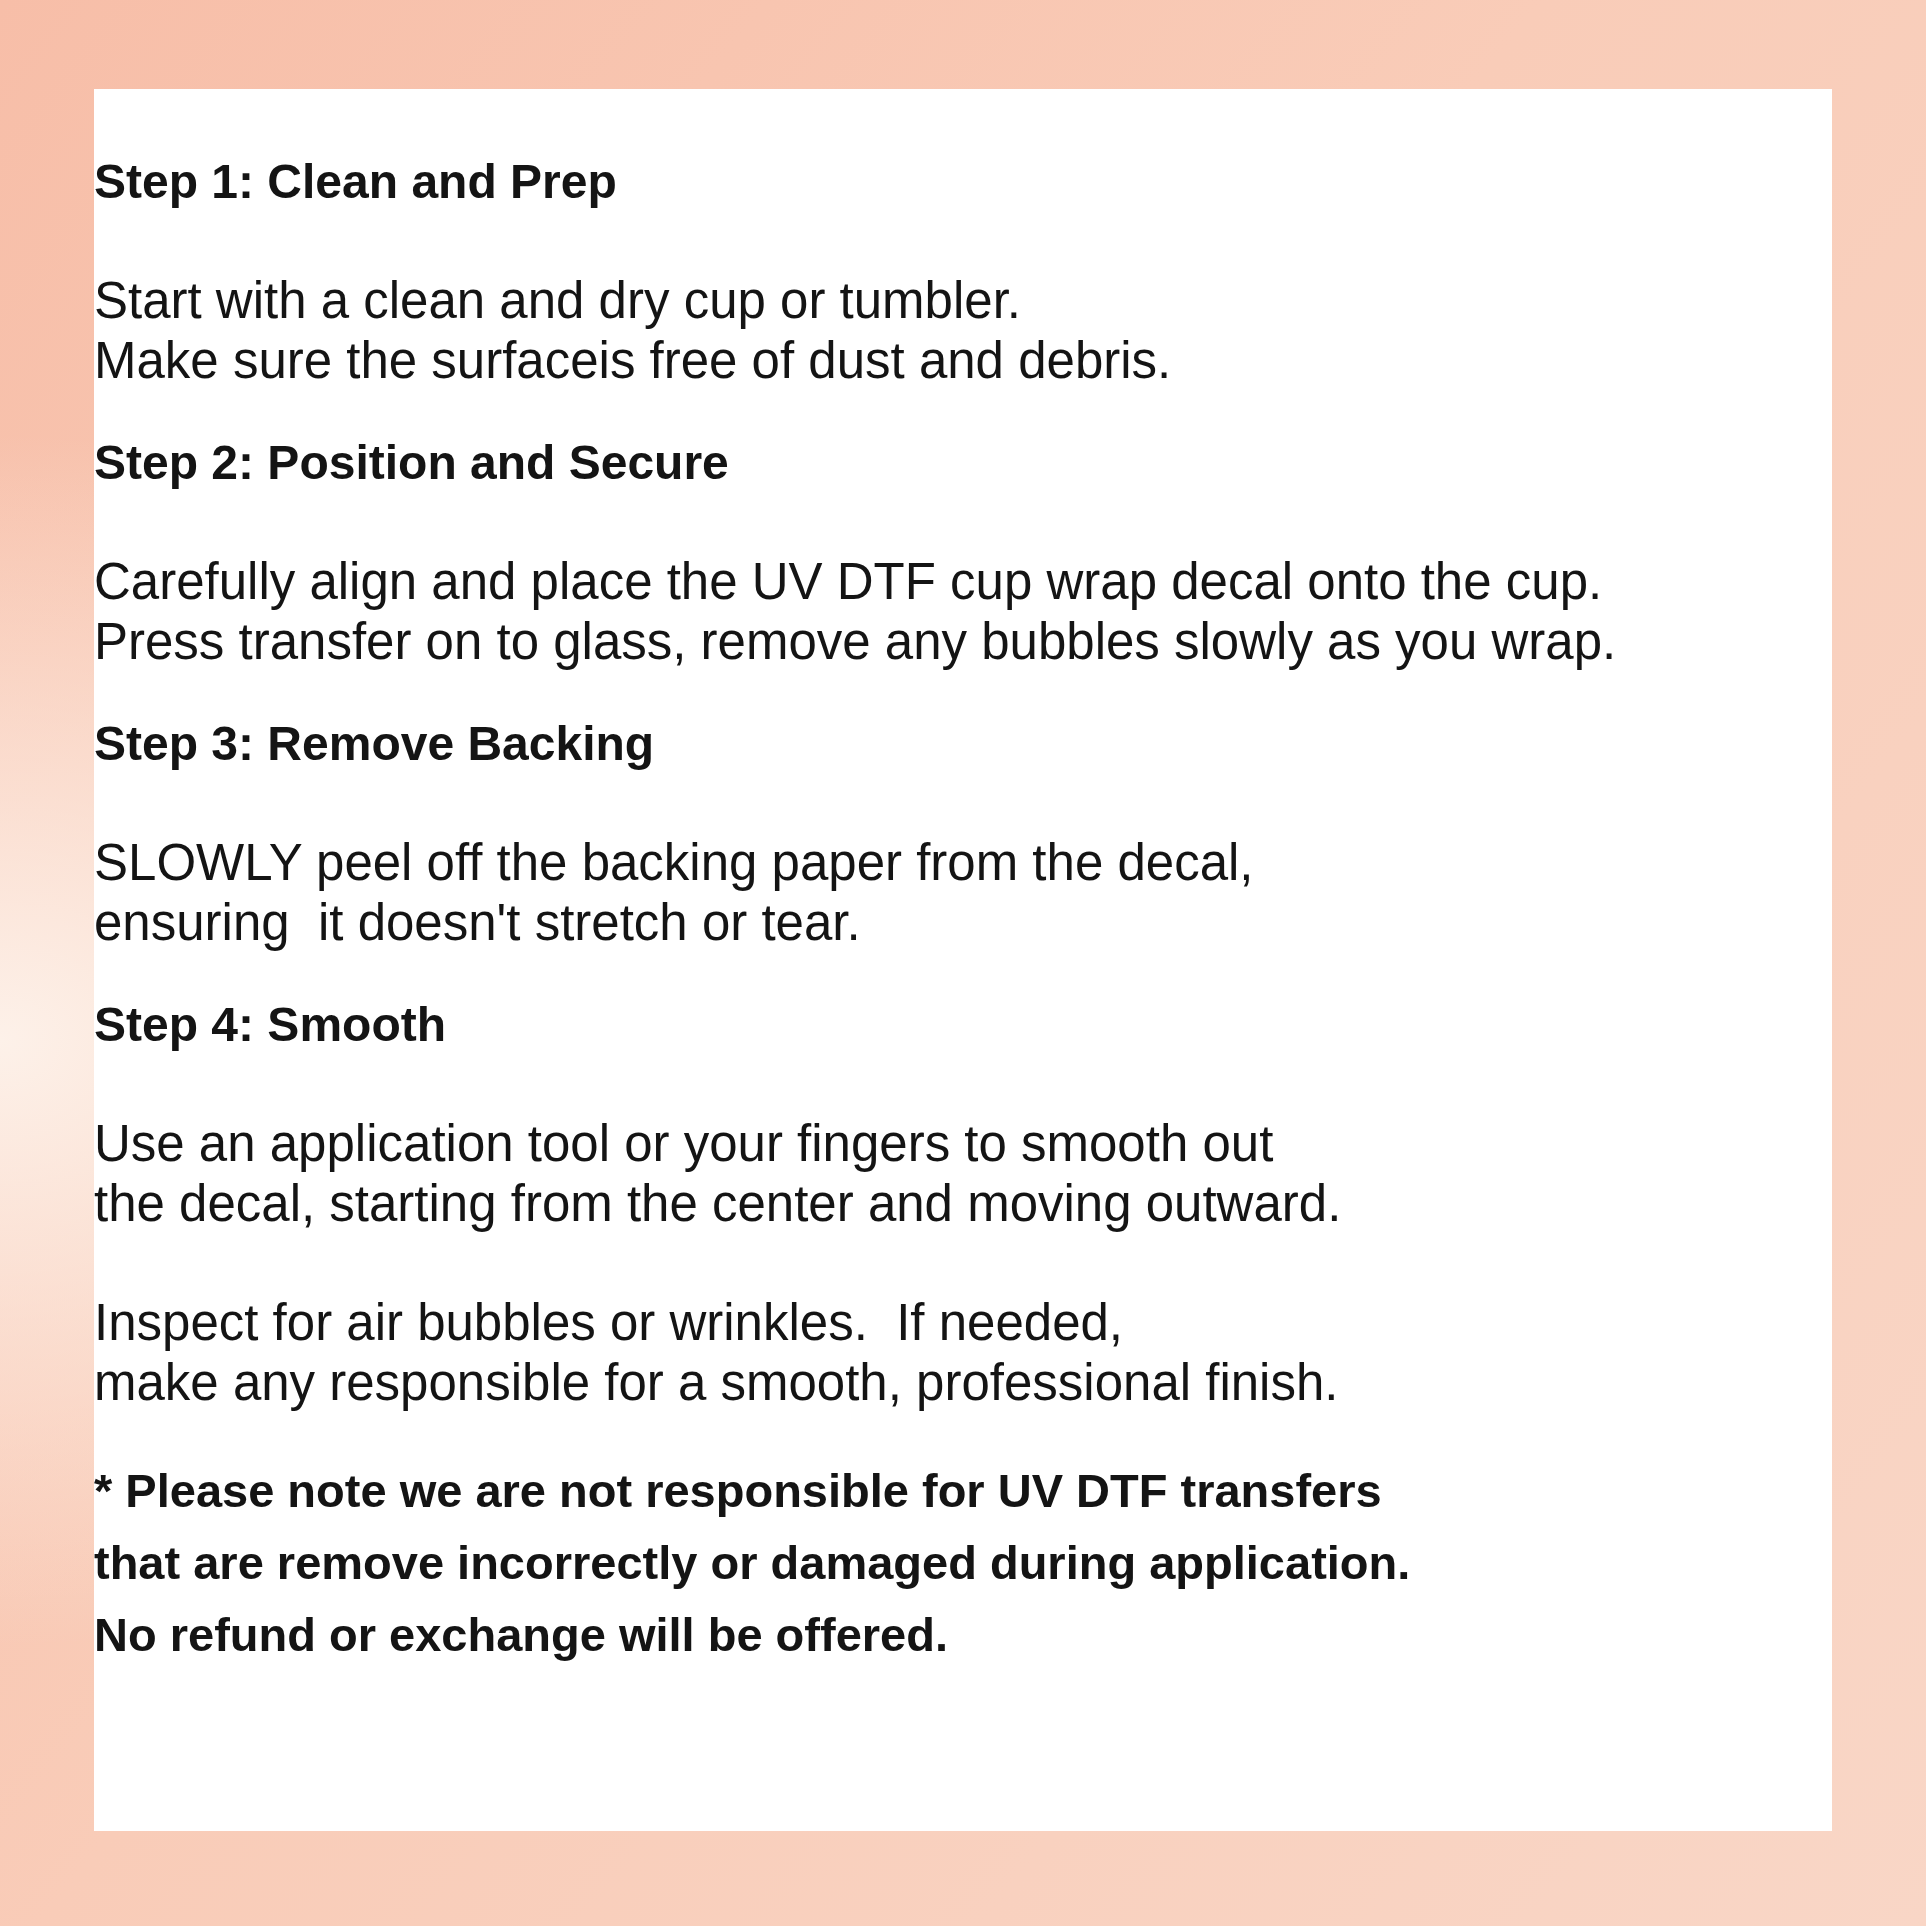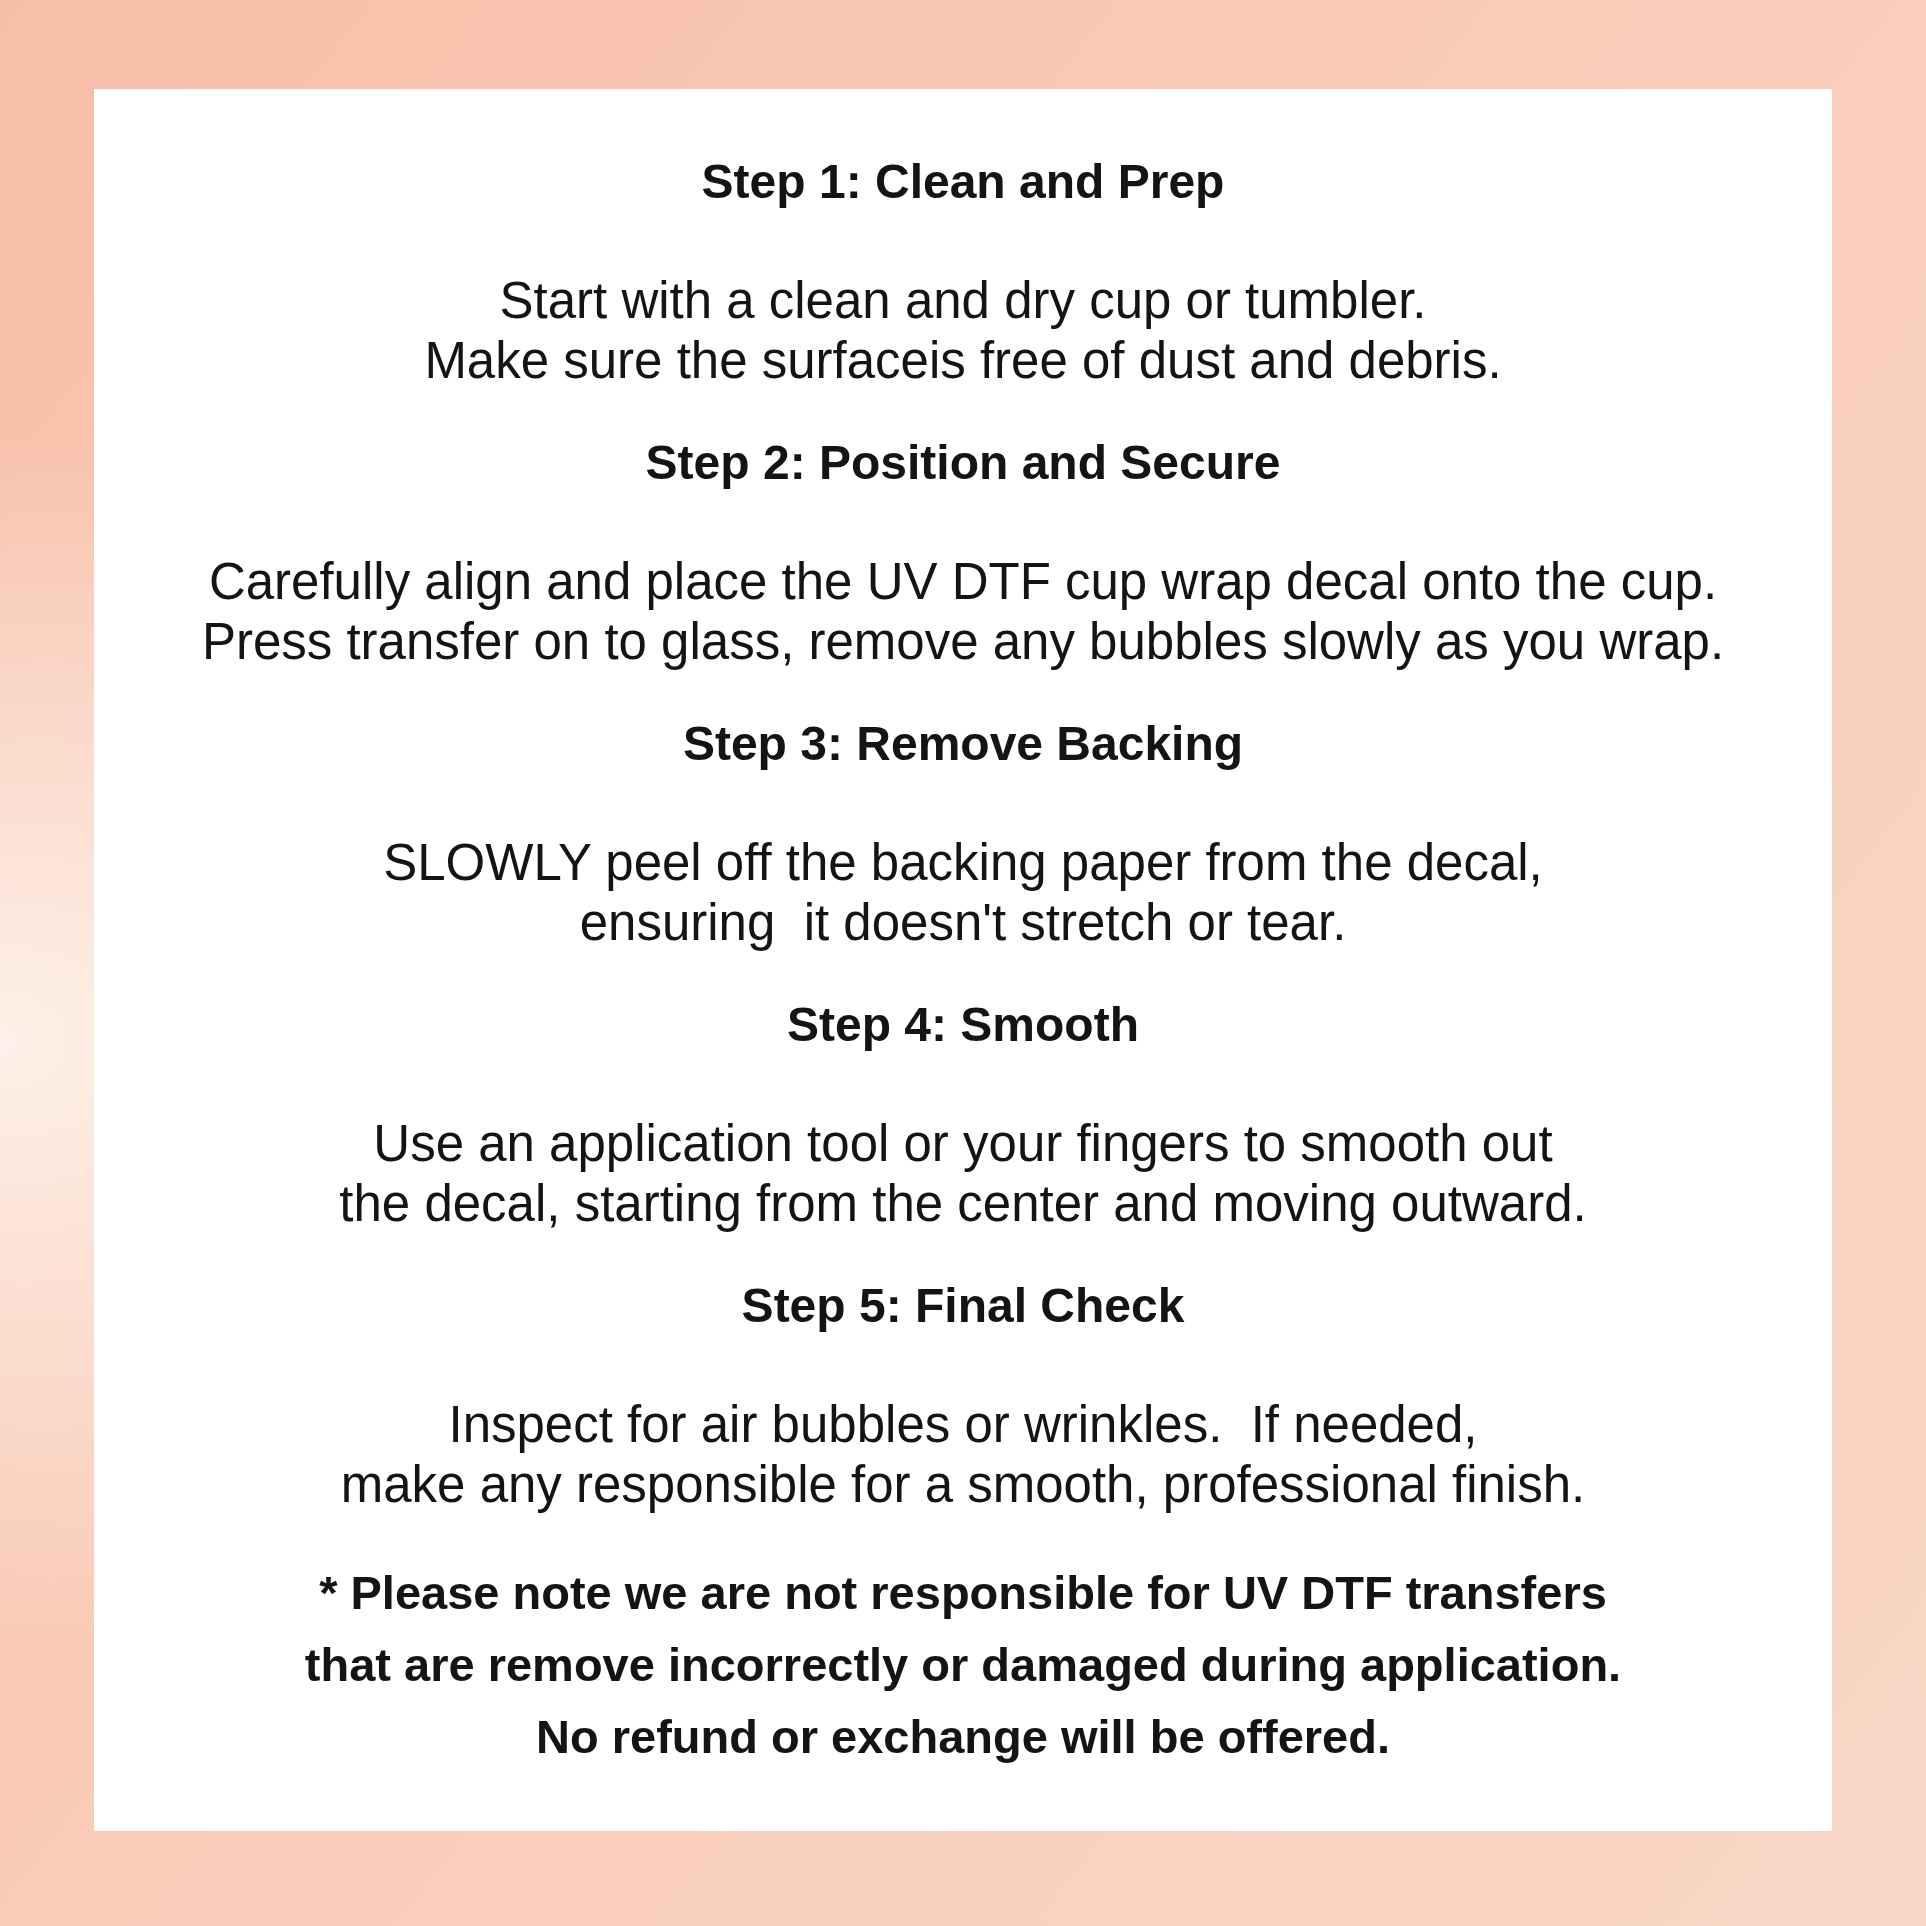--- a/index.html
+++ b/index.html
@@ -17,21 +17,20 @@
   }
   .card {
     position: absolute;
     left: 94px;
     top: 89px;
     width: 1738px;
     height: 1742px;
     background: #ffffff;
     box-sizing: border-box;
     padding-top: 63px;
-    text-align: center;
     color: #141414;
     font-family: "Liberation Sans", sans-serif;
   }
   .heading {
     font-size: 48px;
     font-weight: 700;
     line-height: 60px;
     margin: 42px 0 0 0;
     letter-spacing: 0;
   }
@@ -93,21 +92,20 @@
 
     <section>
       <h2 class="heading">Step 4: Smooth</h2>
       <div class="body-block">
         <p class="line">Use an application tool or your fingers to smooth out</p>
         <p class="line">the decal, starting from the center and moving outward.</p>
       </div>
     </section>
 
     <section>
-      <h2 class="heading">Step 5: Final Check</h2>
       <div class="body-block">
         <p class="line">Inspect for air bubbles or wrinkles.  If needed,</p>
         <p class="line">make any responsible for a smooth, professional finish.</p>
       </div>
     </section>
 
     <div class="disclaimer">
       <p class="line">* Please note we are not responsible for UV DTF transfers</p>
       <p class="line">that are remove incorrectly or damaged during application.</p>
       <p class="line">No refund or exchange will be offered.</p>

